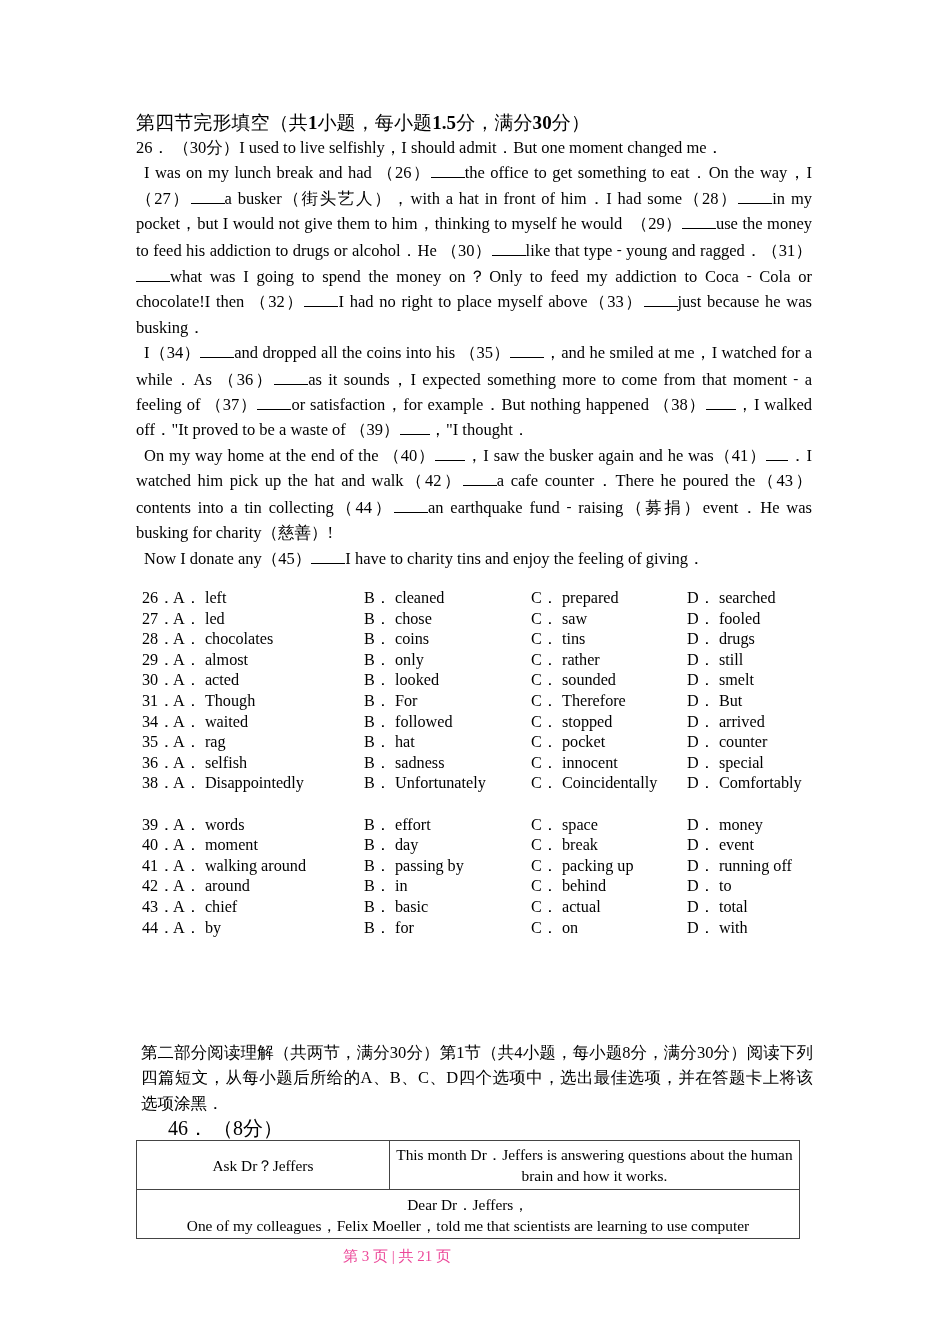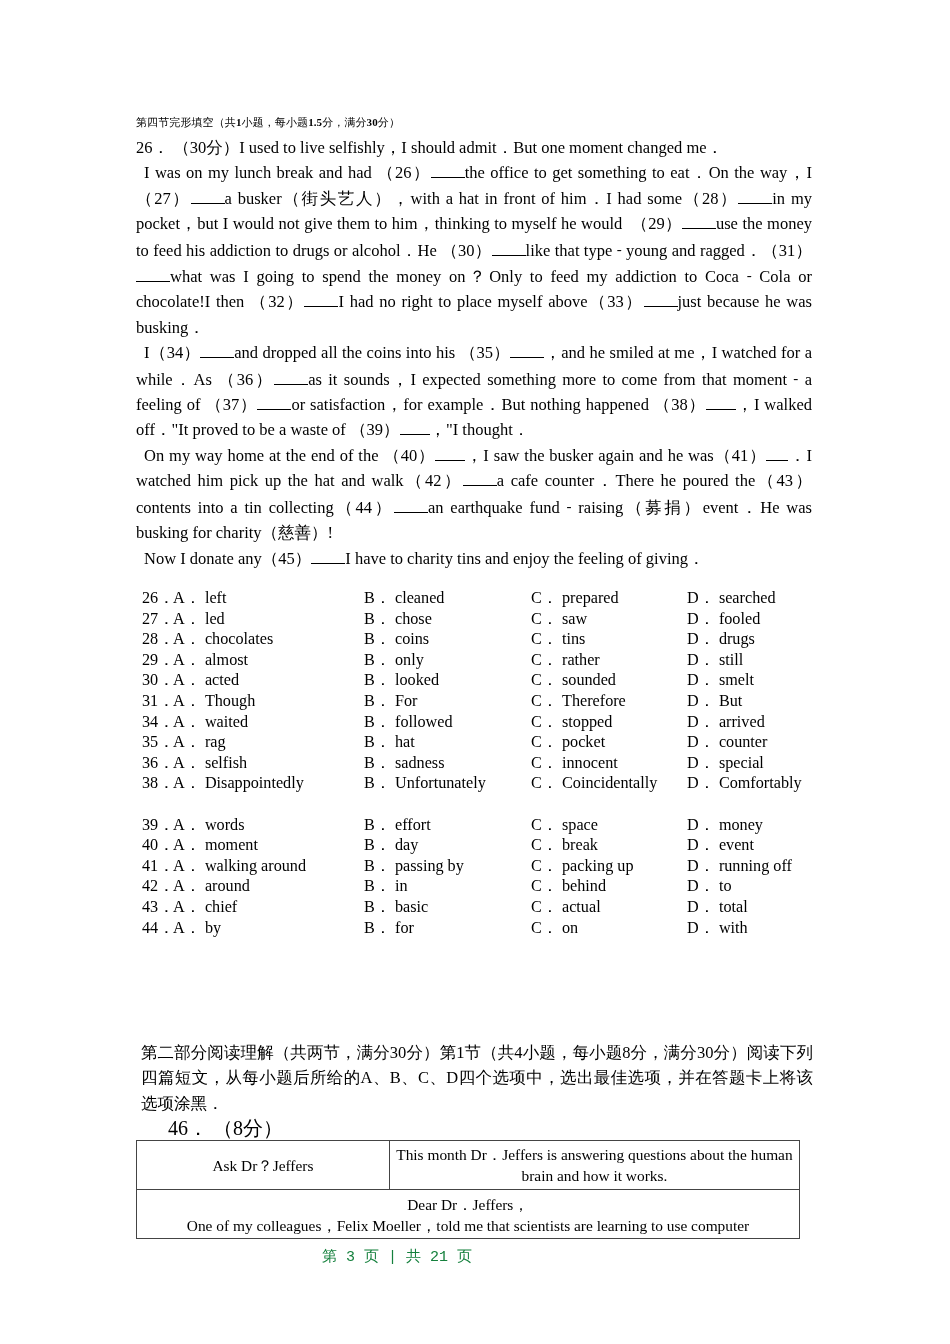--- a/index.html
+++ b/index.html
@@ -23,21 +23,21 @@
   }
   .content {
     position: absolute;
     left: 136px;
     top: 110px;
     width: 676px;
   }
 
   
   .sec-head {
-    font-size: 11px;
+    font-size: 19px;
     line-height: 25px;
     letter-spacing: 0.1px;
     white-space: nowrap;
   }
   .b { font-weight: bold; }
 
   
   .passage {
     font-size: 16.5px;
     line-height: 25.4px;
@@ -130,22 +130,22 @@
   .row2 td { padding-top: 4px; padding-bottom: 2px; }
 
   
   .footer {
     position: absolute;
     left: 0;
     top: 1247px;
     width: 794px;
     text-align: center;
     font-size: 15px;
-    color: #15803d;
-    font-family: Liberation Mono, monospace;
+    color: #ec4899;
+    font-family: Liberation Serif, serif;
   }
 </style>
 </head>
 <body>
 
 <div class="page">
 
   <div class="content">
 
     <div class="sec-head"><span>第四节完形填空（共</span><span class="b">1</span><span>小题，每小题</span><span class="b">1.5</span><span>分，满分</span><span class="b">30</span><span>分）</span></div>

